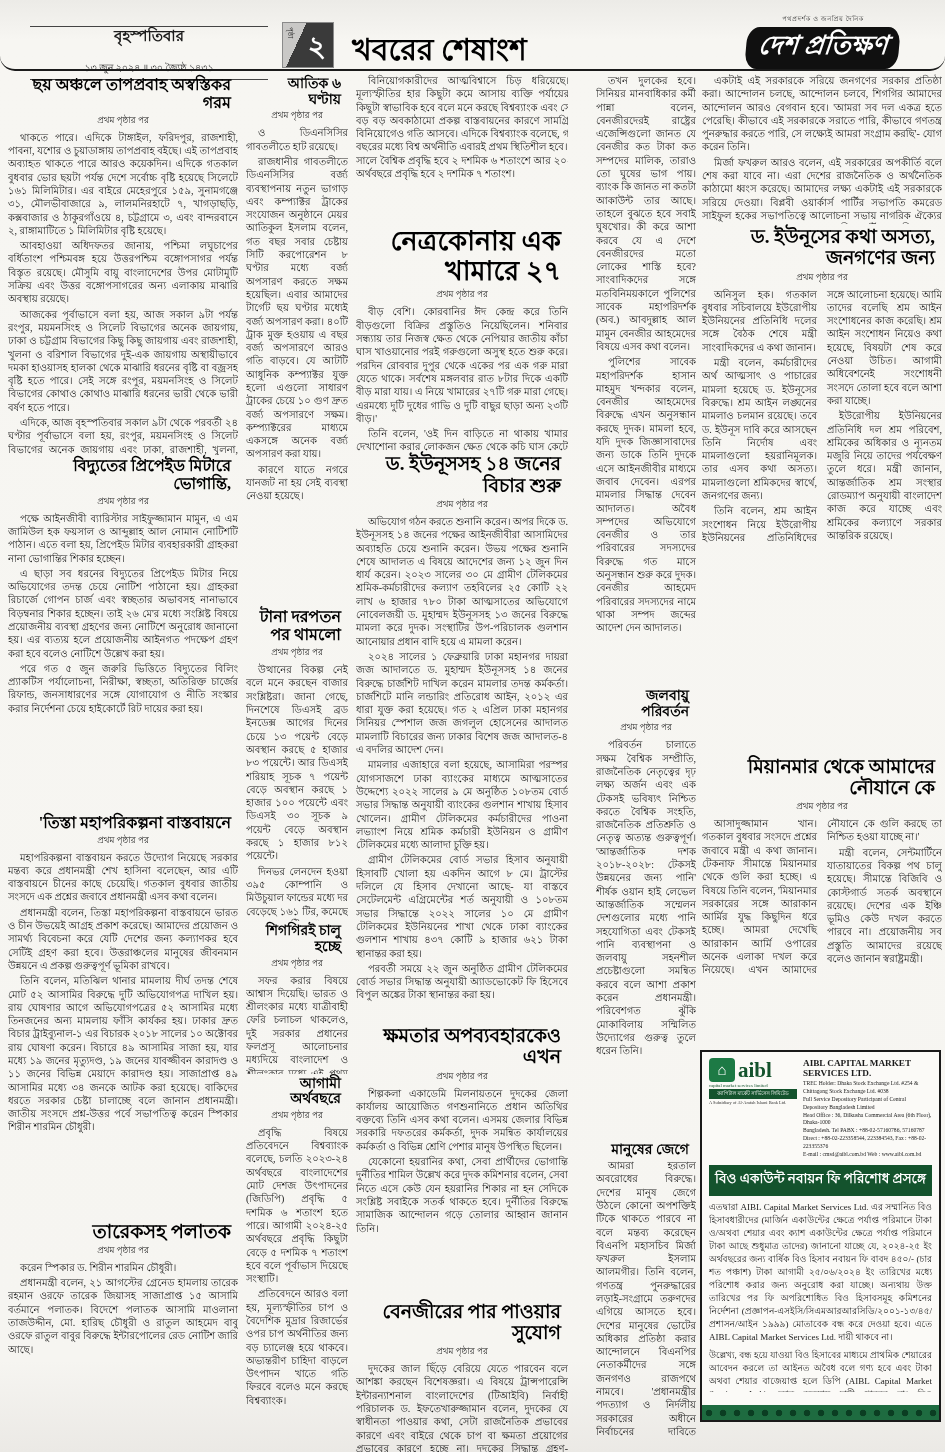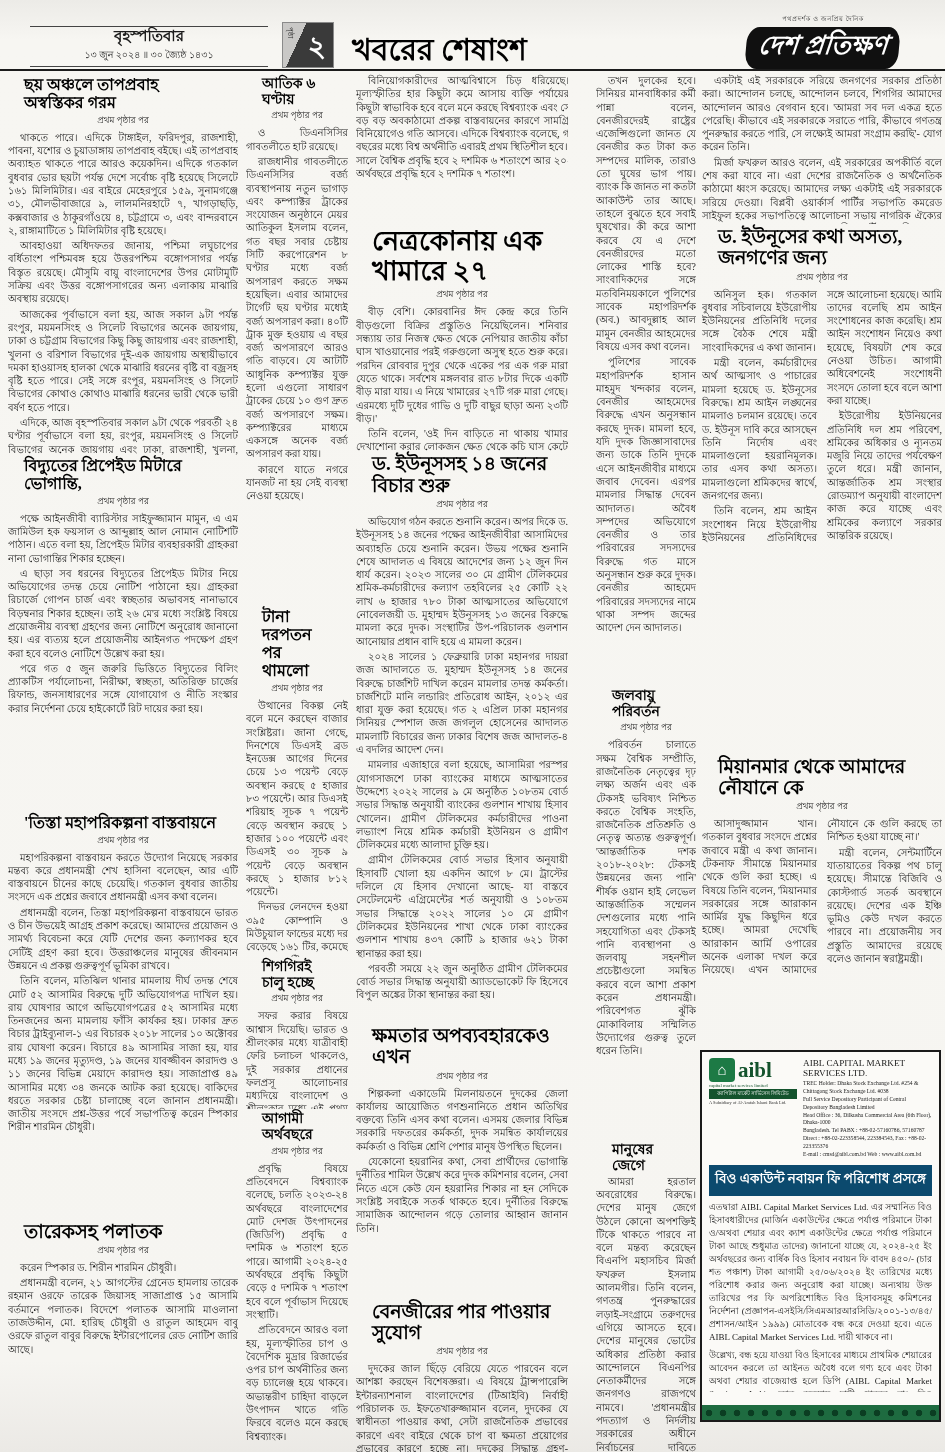--- a/index.html
+++ b/index.html
@@ -1,58 +1,58 @@
 <!DOCTYPE html>
 <html><head>
 <meta charset="utf-8">
 <style>
   html,body{margin:0;padding:0;background:#dcdad6;}
   .page{position:relative;width:945px;height:1452px;margin:0 auto;overflow:hidden;
         background:linear-gradient(180deg,#ecebe7 0,#f7f6f2 40px,#f6f5f1 1360px,#ebe9e5 100%);
         font-family:"Liberation Serif","DejaVu Sans",serif;color:#1b1b1b;}
   
-  .hdr{position:absolute;left:0;top:0;width:100%;height:71px;border-bottom:2px solid #1c1c1c;box-sizing:border-box;}
+  .hdr{position:absolute;left:0;top:0;width:100%;height:71px;border-bottom:2px solid #1c1c1c;box-sizing:border-box;border-radius:15px;}
   .dateblock{position:absolute;left:30px;top:26px;width:238px;text-align:center;
              border-top:1px solid #444;border-bottom:1px solid #444;padding:1px 0 3px;}
   .weekday{font-size:15px;font-weight:bold;line-height:1.1;}
-  .dateline{font-size:9.5px;margin-top:3px;}
+  .dateline{font-size:9.5px;margin-top:16px;}
   .pagebox{position:absolute;left:282px;top:22px;width:52px;height:46px;
            background:linear-gradient(115deg,#c9c8c6 0 34%,#3a3a3a 34%);box-shadow:0 0 0 1px #8a8a8a inset;}
   .pagebox .plabel{position:absolute;left:2px;top:5px;font-size:7px;color:#222;writing-mode:vertical-rl;}
   .pagebox .pnum{position:absolute;right:8px;top:3px;font-size:28px;font-weight:bold;color:#fff;}
   .secttitle{position:absolute;left:352px;top:26px;font-size:30px;font-weight:800;color:#000;text-align:right;}
   .masthead{position:absolute;right:16px;top:14px;width:212px;text-align:center;}
   .tagline{font-size:6.5px;letter-spacing:.6px;color:#333;margin-bottom:2px;}
   .logo{display:inline-block;background:#101010;color:#fff;font-weight:800;font-style:italic;
         font-size:26px;line-height:1;padding:6px 12px 10px;border-radius:12px/16px;transform:skewX(-5deg);}
   
   .col{position:absolute;top:74px;overflow:hidden;}
-  .head{font-weight:800;text-align:left;color:#000;line-height:1.12;margin:2px 16px 1px;}
+  .head{font-weight:800;text-align:right;color:#000;line-height:1.12;margin:2px 7px 1px;}
   .h-xl{font-size:27px;} .h-lg{font-size:19px;} .h-md{font-size:16px;} .h-sm{font-size:14px;}
   .cont{font-size:8.8px;font-weight:normal;text-align:center;margin:0 0 3px;}
   .body{overflow:hidden;font-size:10px;line-height:1.33;text-align:justify;}
   .body p{margin:0 0 2px;text-indent:12px;}
   .two{column-count:2;column-gap:10px;}
   
   .ad{position:absolute;left:700px;top:1050px;width:241px;height:372px;border:2px solid #1a1a1a;
       background:#fbfaf7;box-sizing:border-box;padding:6px 7px 0;}
   .ad-content{height:334px;overflow:hidden;}
   .ad-top{display:flex;gap:6px;}
   .ad-logo{width:88px;flex:none;}
   .ad-logo-row{display:flex;align-items:center;gap:3px;}
   .ad-logo-icon{width:26px;height:24px;background:#1d7a45;border-radius:4px;color:#fff;
                 font-size:15px;text-align:center;line-height:24px;flex:none;}
   .ad-logo-text{font-size:21px;font-weight:800;color:#14532d;line-height:1;}
   .ad-logo-sub{font-size:4.8px;color:#14532d;margin-top:1px;}
   .ad-logo-bar{background:#14532d;color:#fff;font-size:5px;text-align:center;padding:1px 0;margin:1px 0;}
   .ad-logo-tag{font-size:4.4px;color:#333;}
   .ad-co{flex:1;}
-  .ad-coname{font-size:9.2px;font-weight:400;line-height:1.1;}
+  .ad-coname{font-size:9.2px;font-weight:700;line-height:1.1;}
   .ad-addr{font-size:5.6px;line-height:1.4;color:#222;margin-top:2px;}
-  .ad-banner{background:#0c4a6e;color:#fff;font-size:13.5px;font-weight:800;text-align:center;
+  .ad-banner{background:#14532d;color:#fff;font-size:13.5px;font-weight:800;text-align:center;
              padding:3px 0 5px;margin:6px 0 5px;}
   .ad-body p{font-size:9px;line-height:1.45;text-align:justify;margin:0 0 5px;text-indent:0;}
   .ad-strip{position:absolute;left:0;bottom:0;width:100%;height:15px;background-color:#1e6b40;
             background-image:radial-gradient(circle at 7px 8px,#0b3d22 3px,transparent 3.6px);
             background-size:14px 15px;}
 </style>
 </head>
 <body>
 
 <div class="page">

